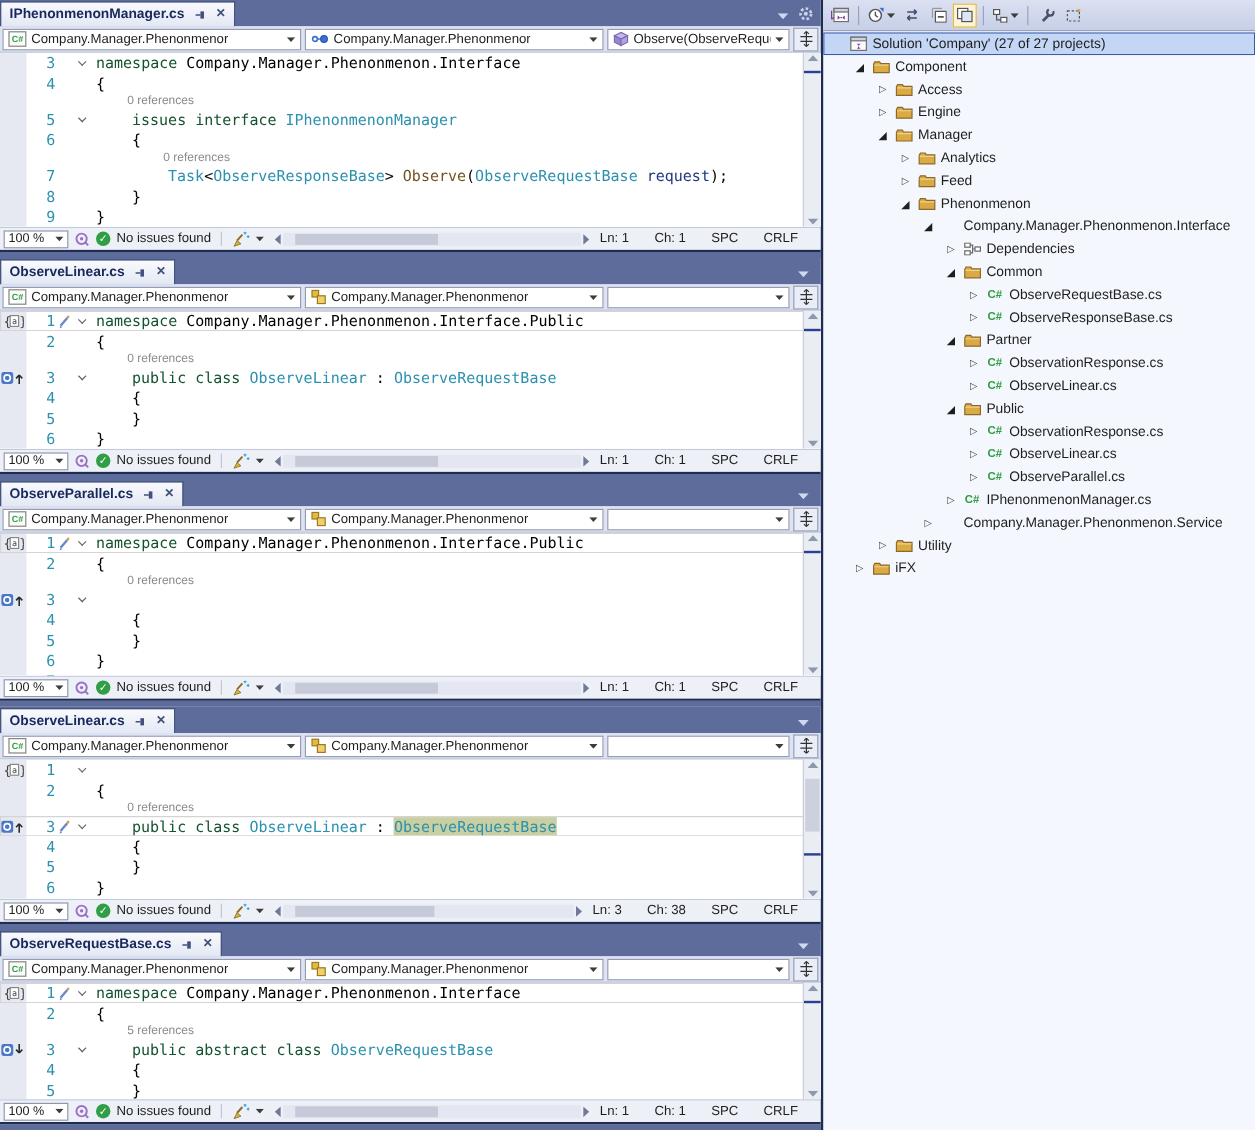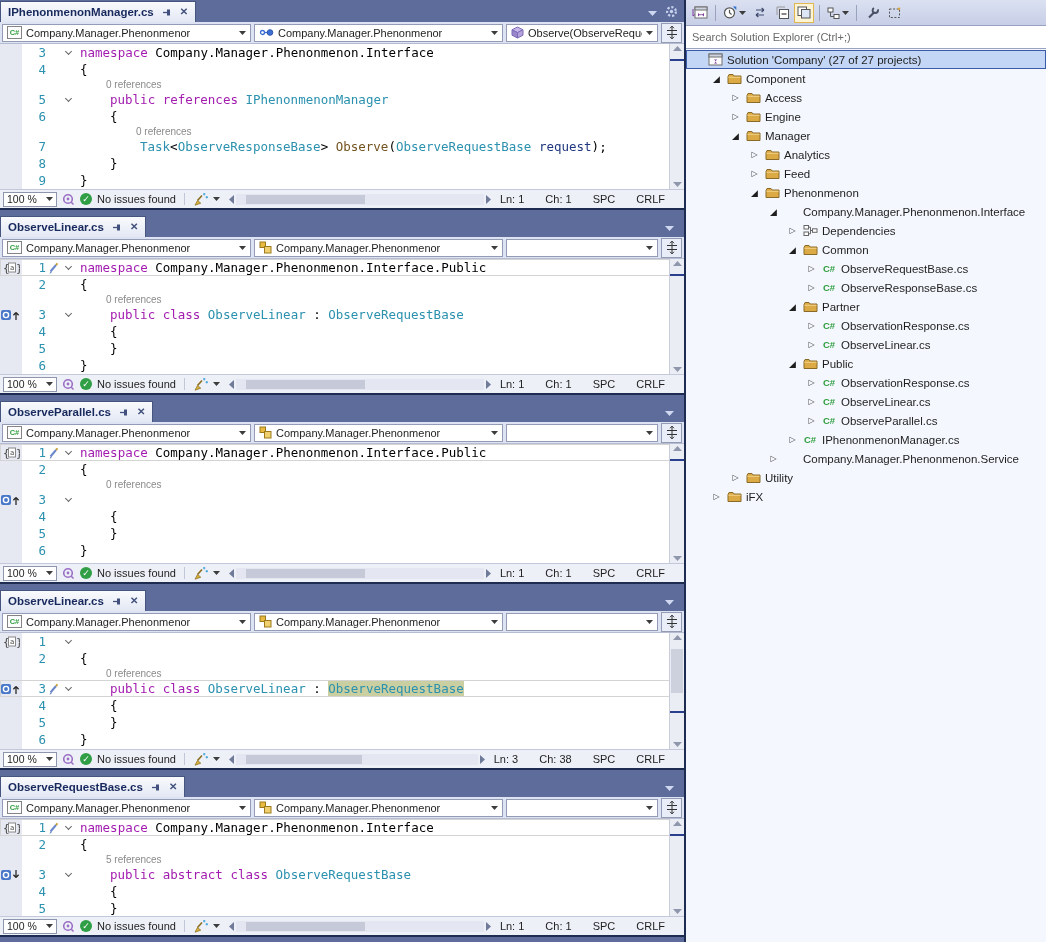--- a/index.html
+++ b/index.html
@@ -36,21 +36,21 @@
   .lines { position:relative; }
   .cl { display:flex; height:17px; line-height:17px; font-family:"DejaVu Sans Mono", monospace; font-size:12.5px; }
   .cl.cur { box-shadow: inset 0 0 0 1px #d4d4d4; }
   .lm { width:22px; flex:none; display:inline-flex; align-items:center; justify-content:center; }
   .num { width:26px; flex:none; text-align:right; color:#2b91af; padding-right:2px; }
   .pen { width:12px; flex:none; display:inline-flex; align-items:center; }
   .fold { width:16px; flex:none; display:inline-flex; align-items:center; justify-content:center; }
   .chev { width:5px; height:5px; border-right:1.4px solid #666; border-bottom:1.4px solid #666;
           transform:rotate(45deg); margin-top:-2px; }
   .txt { white-space:pre; }
-  .tok.kw { color:#a21caf; } .tok.pl { color:#000; } .tok.ty { color:#2b91af; }
+  .tok.kw { color:#14532d; } .tok.pl { color:#000; } .tok.ty { color:#2b91af; }
   .tok.me { color:#74531f; } .tok.pr { color:#1f377f; } .tok.hl { background:#c9cfa0; }
   .rl { display:flex; height:13px; line-height:13px; font-size:10px; color:#8a8a8a; }
   .rl .rtxt { white-space:pre; }
 
   .vsb { position:absolute; right:0; top:0; bottom:0; width:15px; background:#ebedf4; border-left:1px solid #c9cdd9; }
   .vup,.vdn { position:absolute; left:0; right:0; display:flex; justify-content:center; }
   .vup { top:2px; } .vdn { bottom:2px; }
   .vmark { position:absolute; left:0; right:0; height:2px; background:#2b3f8f; }
   .vthumb { position:absolute; left:1px; right:1px; top:16px; height:44px; background:#cdd1dd; }
 
@@ -195,21 +195,21 @@
           <div class="rl">
             <span class="rtxt" style="margin-left: 106px;">0 references</span>
           </div>
           <div class="cl">
             <span class="lm"></span>
             <span class="num">5</span>
             <span class="pen"></span>
             <span class="fold">
               <span class="chev"></span>
             </span>
-            <span class="txt" style="padding-left: 34px;"><span class="tok kw">public references </span><span class="tok ty">IPhenonmenonManager</span></span>
+            <span class="txt" style="padding-left: 34px;"><span class="tok kw">issues interface </span><span class="tok ty">IPhenonmenonManager</span></span>
           </div>
           <div class="cl">
             <span class="lm"></span>
             <span class="num">6</span>
             <span class="pen"></span>
             <span class="fold"></span>
             <span class="txt" style="padding-left: 34px;"><span class="tok pl">{</span></span>
           </div>
           <div class="rl">
             <span class="rtxt" style="margin-left: 136px;">0 references</span>
@@ -1181,23 +1181,20 @@
       </span>
       <span class="tbtn">
         <span style="display: inline-flex;">
           <svg width="13" height="12">
             <rect x="1.5" y="2" width="10" height="8.5" fill="none" stroke="#555" stroke-dasharray="2 1.6"></rect>
             <circle cx="11" cy="1.8" r="1.3" fill="#d9a23a"></circle>
           </svg>
         </span>
       </span>
     </div>
-  <div class="se-search">
-    <input class="se-input" placeholder="Search Solution Explorer (Ctrl+;)" style="">
-  </div>
   <div class="se-tree" id="se-tree">
       <div class="trow sel">
         <span style="width: 3px; flex: 0 0 auto;"></span>
         <span class="exp"></span>
         <span class="ticon">
           <svg width="15" height="13">
             <rect x="1" y="1" width="13" height="11" fill="#fbfbfb" stroke="#717171"></rect>
             <rect x="1" y="1" width="13" height="3" fill="#cdd3e0" stroke="#717171"></rect>
             <path d="M4 6 L7.5 9 L11 6 L11 11 L7.5 8 L4 11 Z" fill="#7b3d99" transform="rotate(90 7.5 8.5) scale(0.6) translate(5 5.5)"></path>
           </svg>

